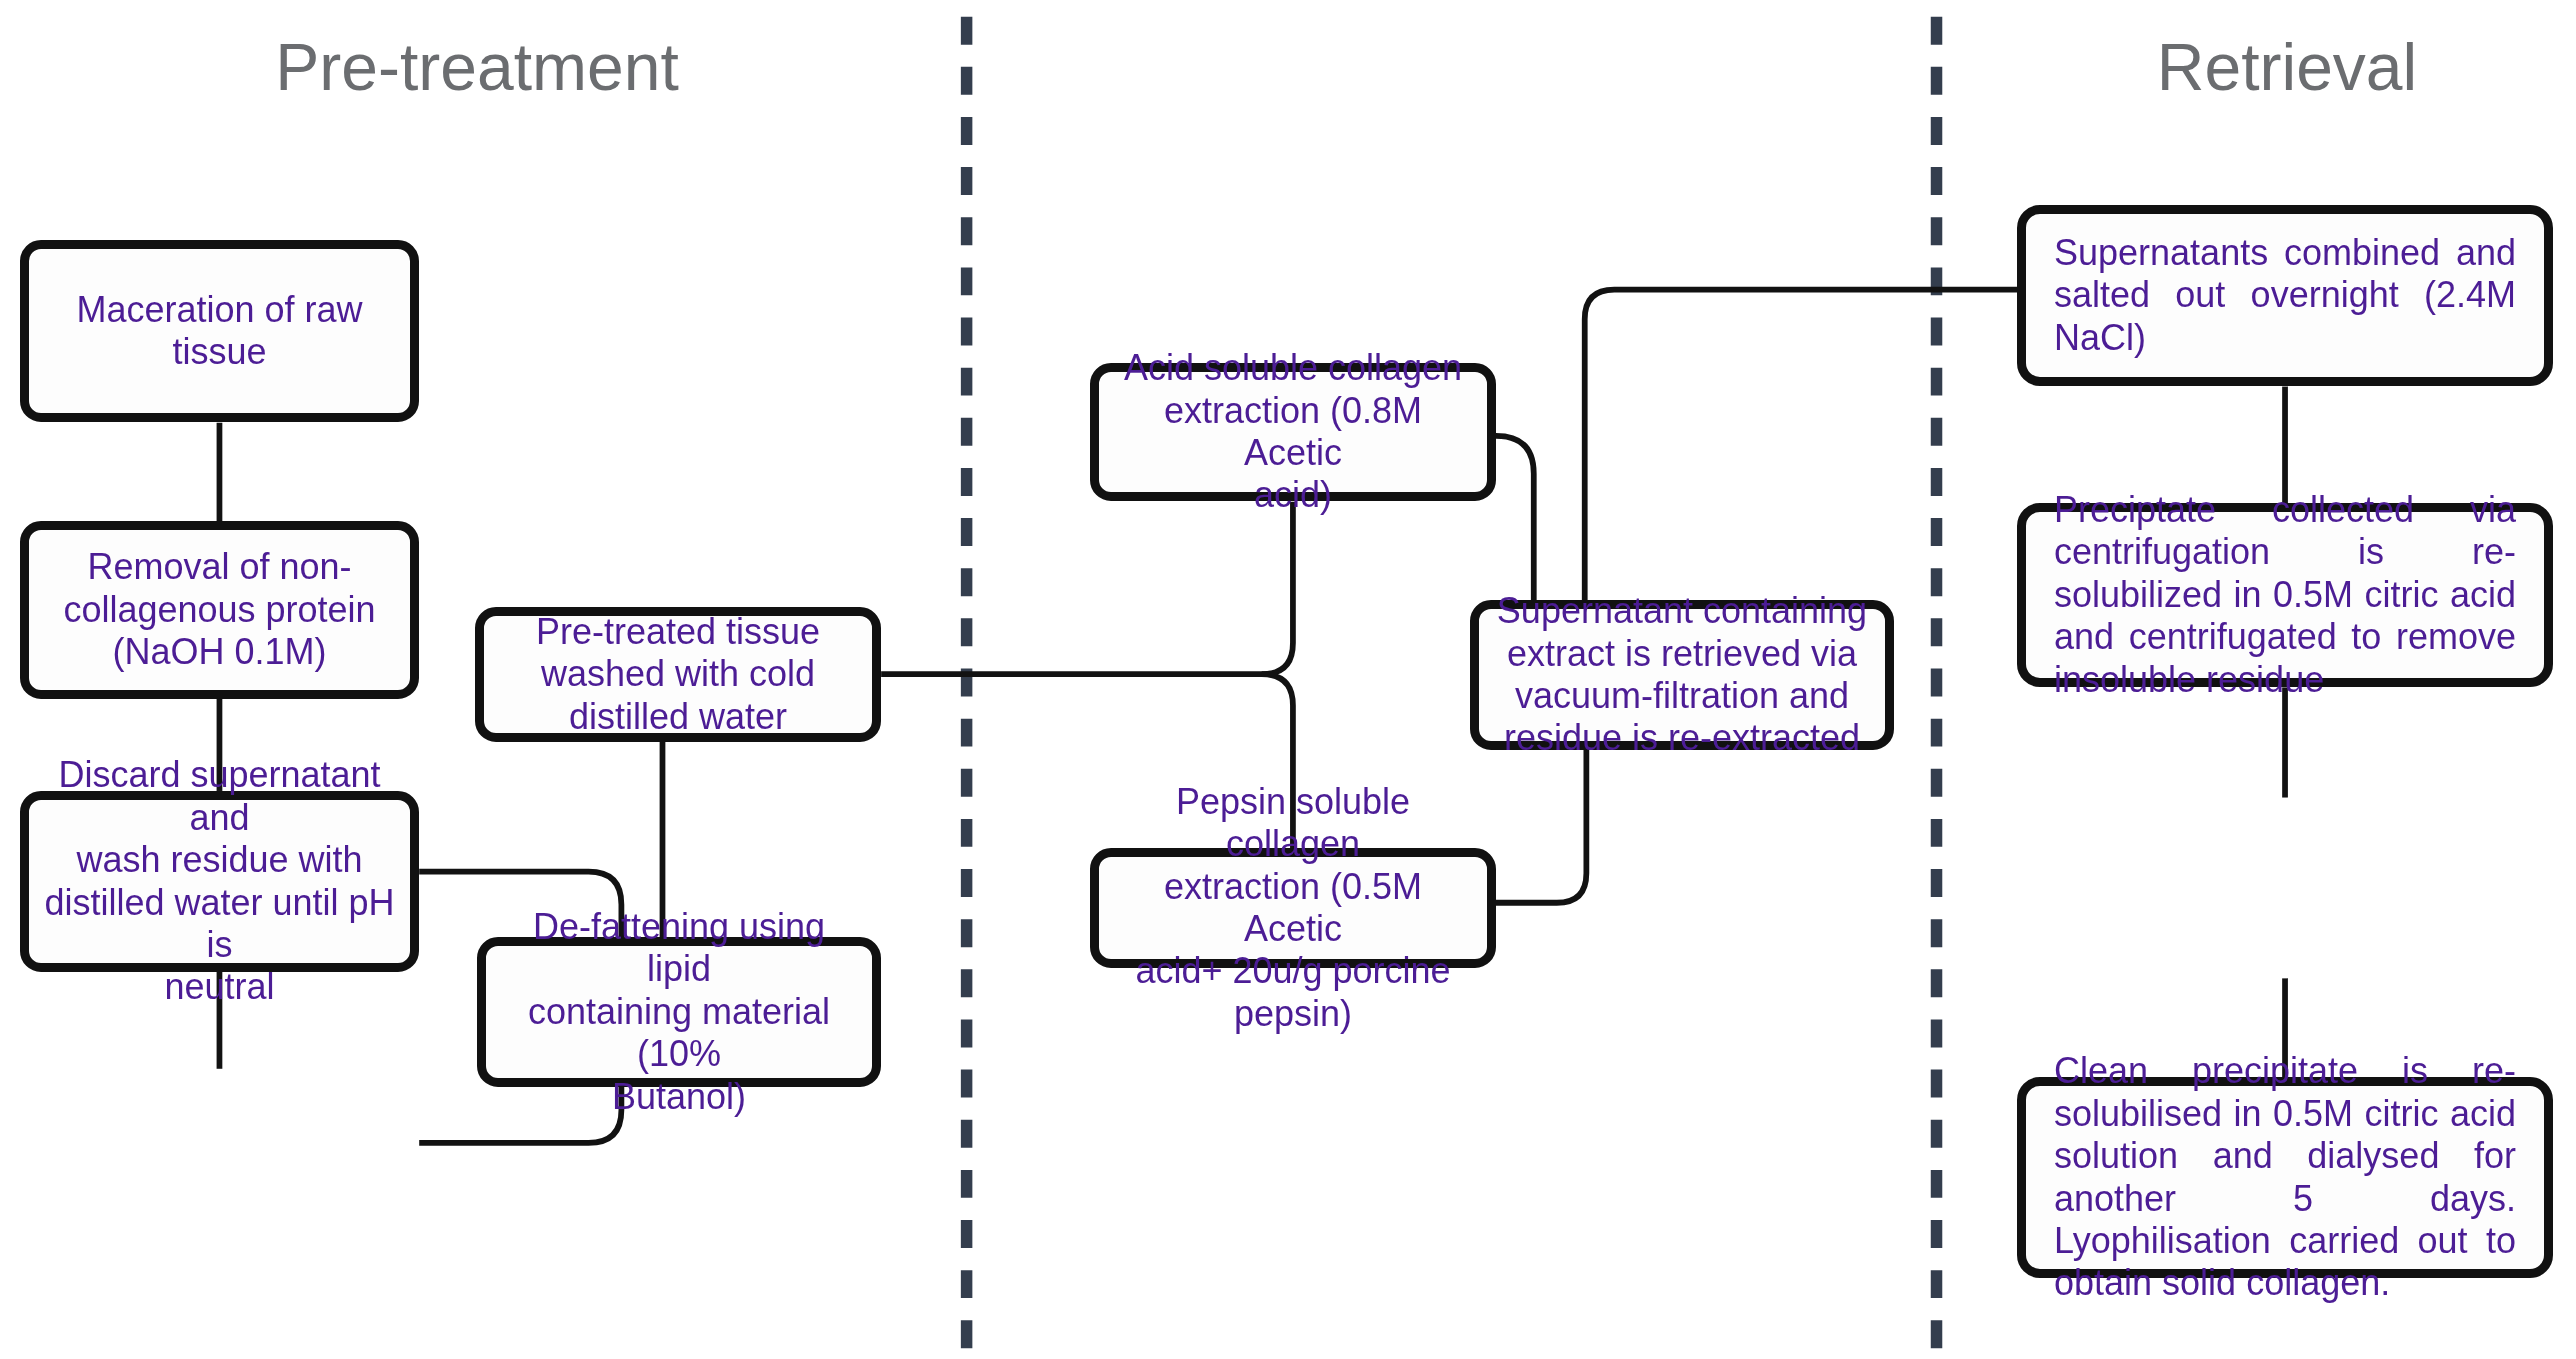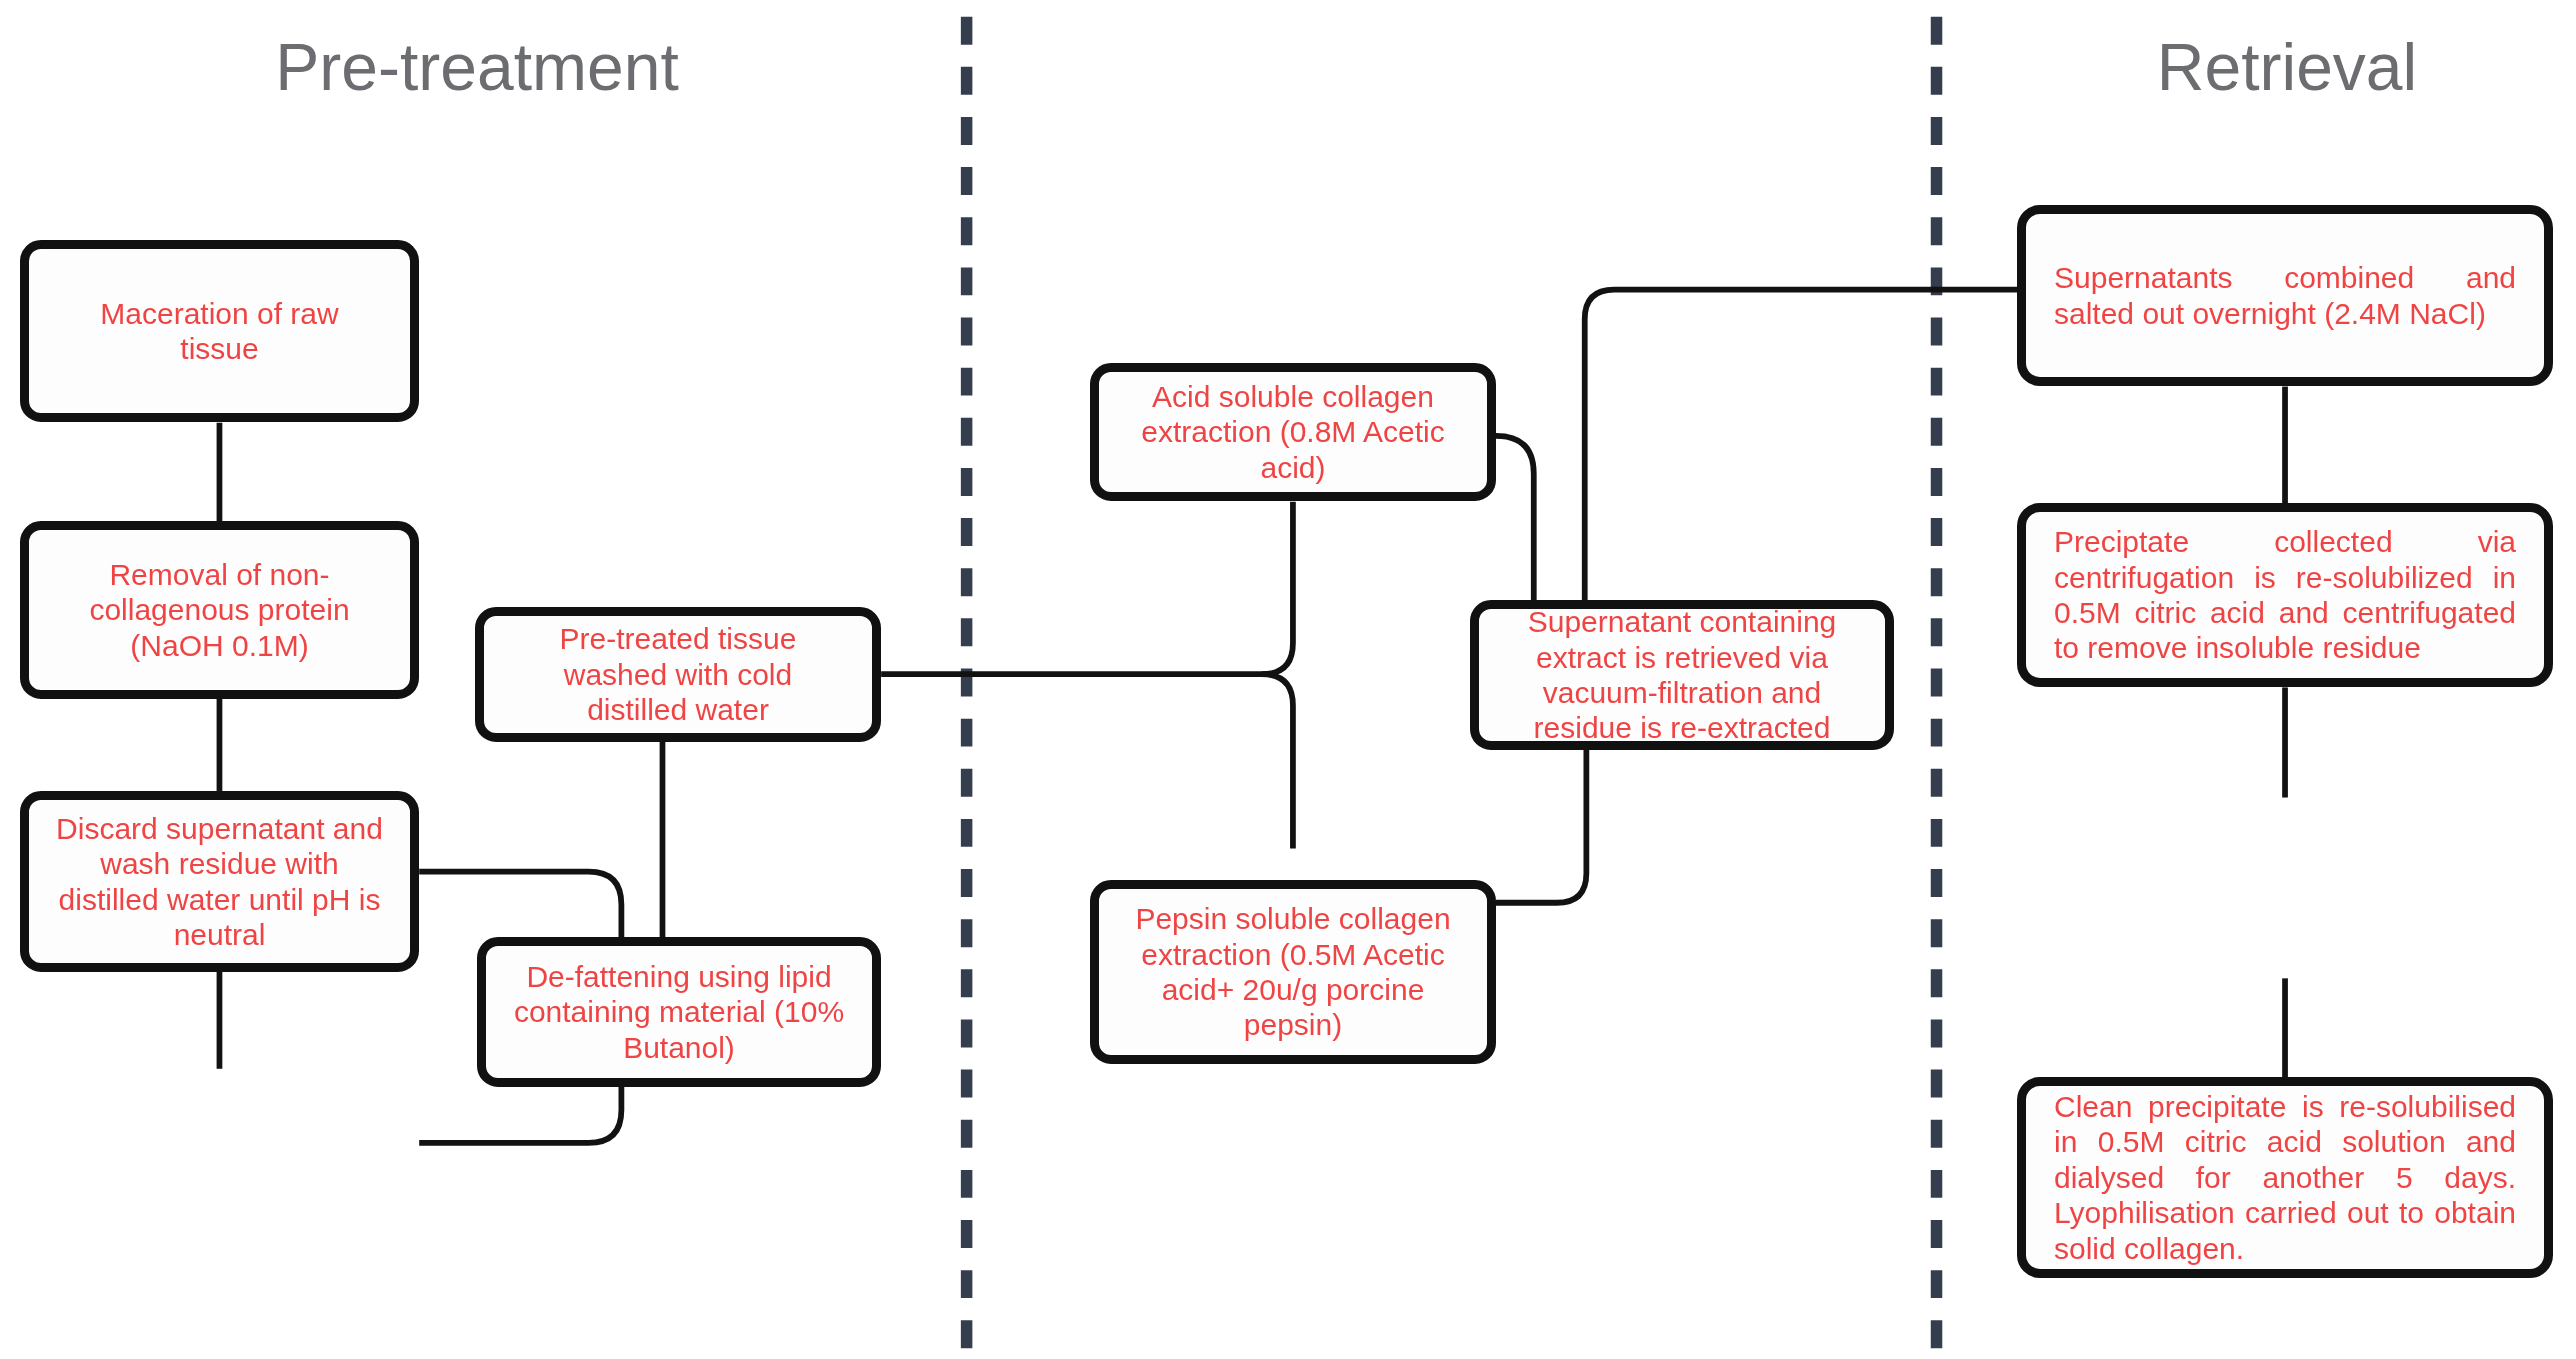--- a/index.html
+++ b/index.html
@@ -14,21 +14,21 @@
   .divider{stroke:#343e4e;stroke-width:14;}
   .conn{stroke:#121212;stroke-width:7;fill:none;}
   .sec-title{
     position:absolute;top:30px;transform:translateX(-50%);
     font-size:66px;line-height:1.15;color:#6b6d70;
     white-space:nowrap;font-weight:400;
   }
   .node{
     position:absolute;box-sizing:border-box;
     background:#fdfdfd;border:9px solid #111111;border-radius:23px;
-    color:#ef4444;font-size:30px;line-height:1.18;
+    color:#4c1d95;font-size:36px;line-height:1.18;
     display:flex;align-items:center;
   }
   .node.centered{justify-content:center;text-align:center;white-space:pre-line;padding:1.6px 13px;border-radius:21px;}
   .node.justified{text-align:justify;padding:6.6px 28px;}
   .node.justified .inner{width:100%;}
 </style>
 </head>
 <body>
 
 <div id="stage">
@@ -71,21 +71,21 @@
   <div class="node centered" style="left:475px;top:607px;width:406px;height:135px">Pre-treated tissue
 washed with cold
 distilled water</div>
   <div class="node centered" style="left:477px;top:937px;width:404px;height:150px">De-fattening using lipid
 containing material (10%
 Butanol)</div>
 
   <div class="node centered" style="left:1090px;top:363px;width:406px;height:138px">Acid soluble collagen
 extraction (0.8M Acetic
 acid)</div>
-  <div class="node centered" style="left:1090px;top:880px;width:406px;height:184px">Pepsin soluble collagen
+  <div class="node centered" style="left:1090px;top:848px;width:406px;height:120px">Pepsin soluble collagen
 extraction (0.5M Acetic
 acid+ 20u/g porcine
 pepsin)</div>
   <div class="node centered" style="left:1470px;top:600px;width:424px;height:150px">Supernatant containing
 extract is retrieved via
 vacuum-filtration and
 residue is re-extracted</div>
 
   <div class="node justified" style="left:2017px;top:205px;width:536px;height:181px">
     <div class="inner">Supernatants combined and salted out overnight (2.4M NaCl)</div>

